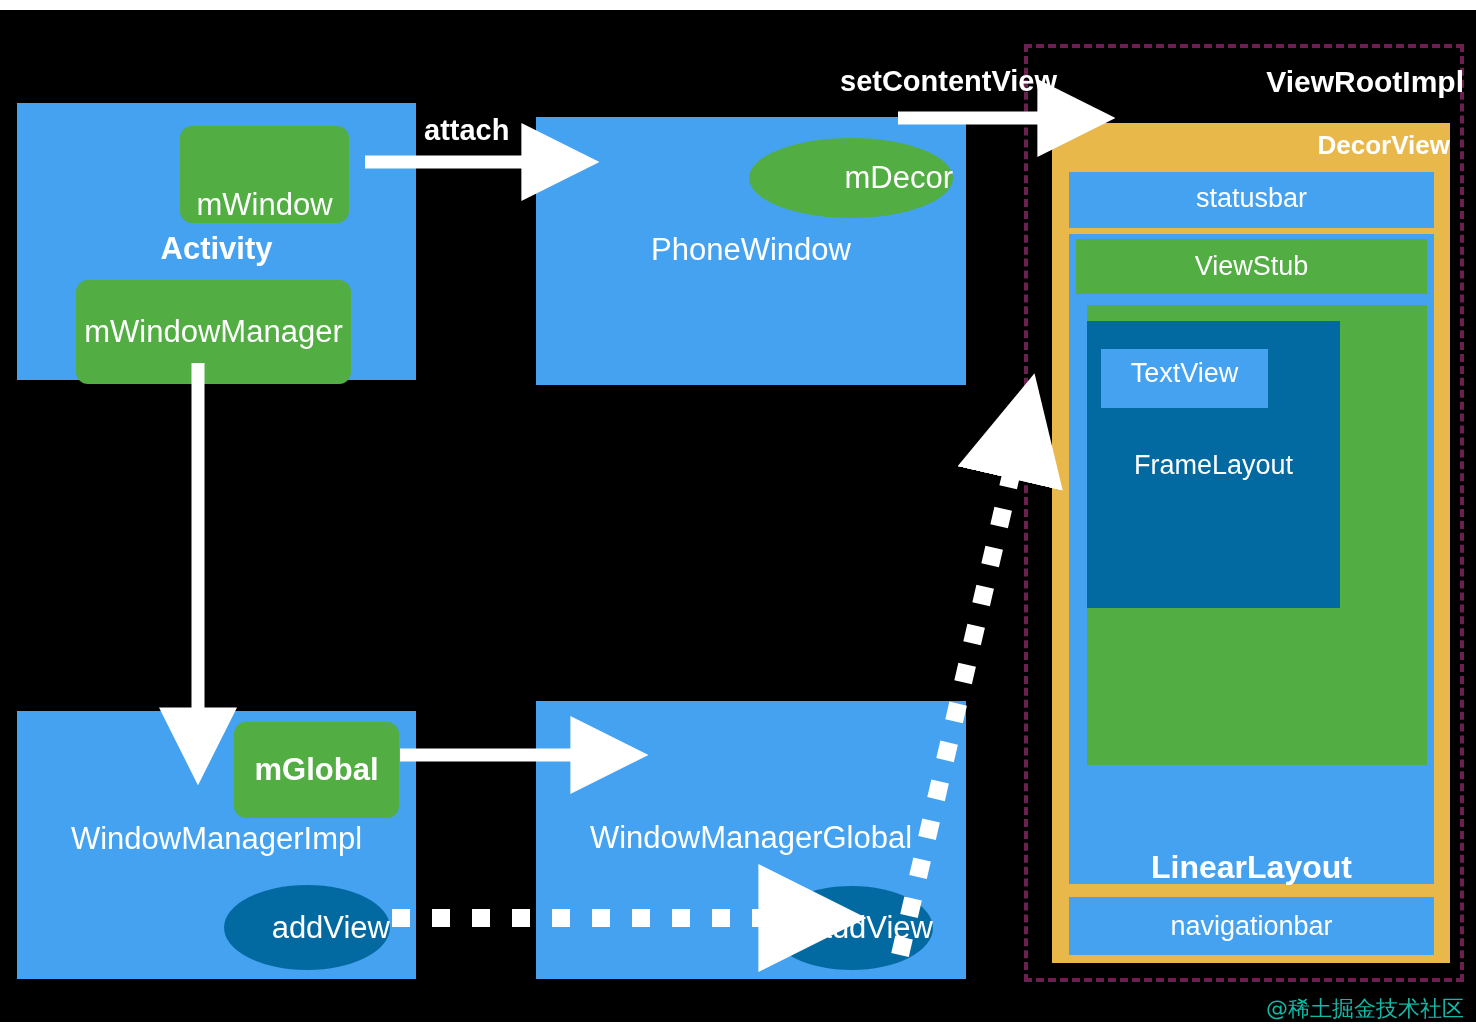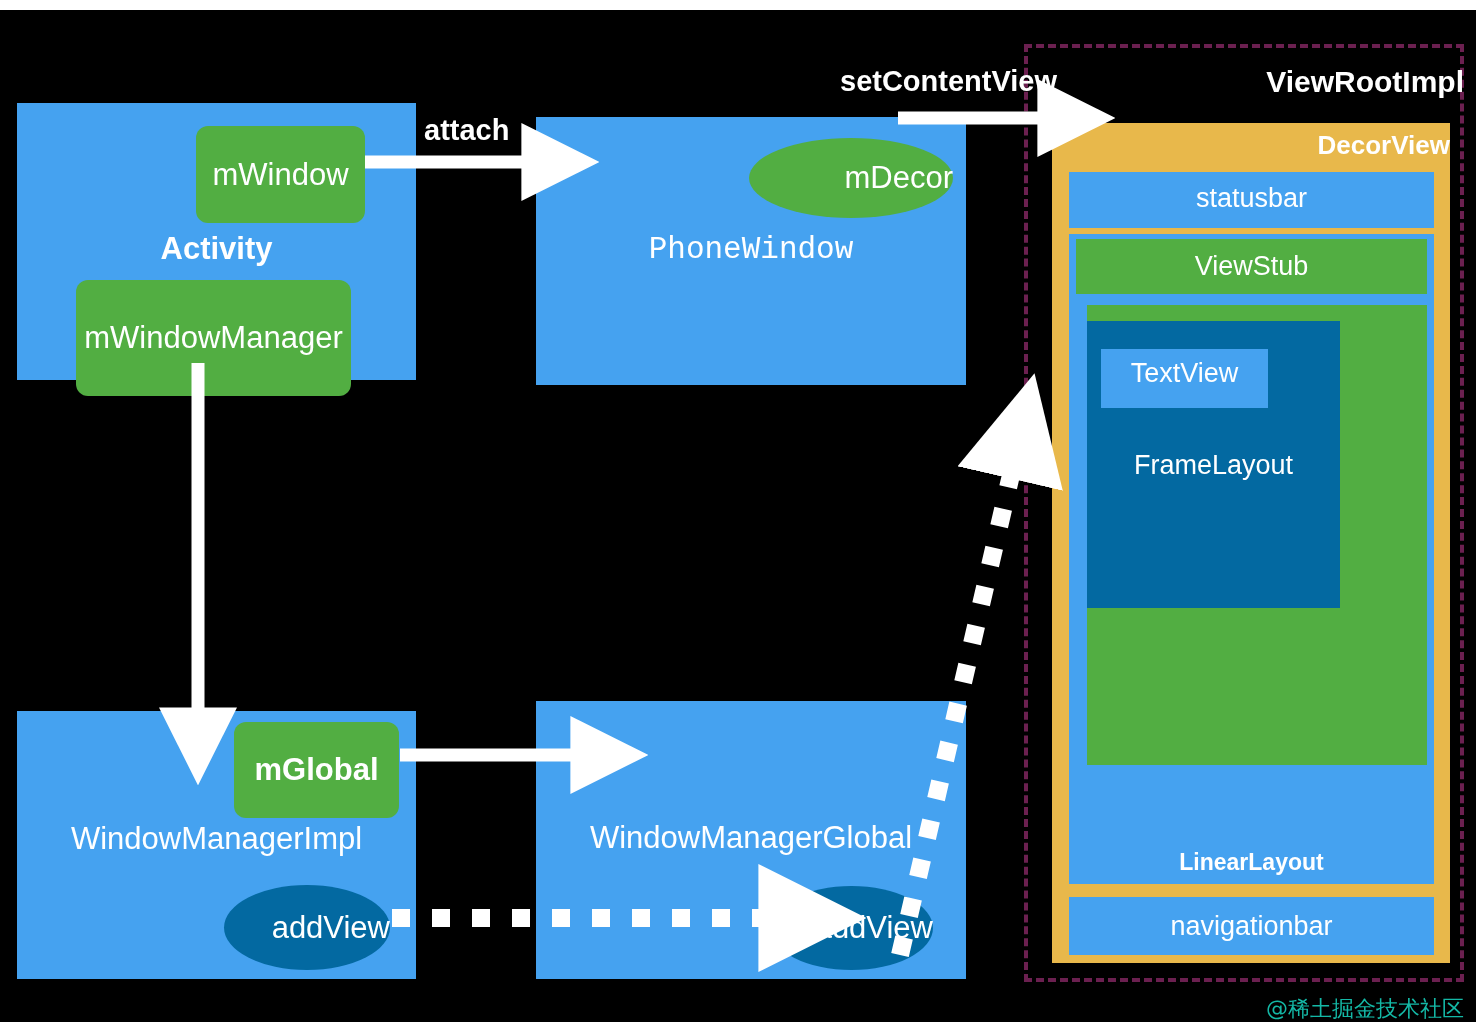--- a/index.html
+++ b/index.html
@@ -106,49 +106,49 @@
     <div class="dashed-region" style="left:1024px; top:34px; width:440px; height:938px;"></div>
     <div class="container-label" style="left:1024px; top:55px; width:440px; font-size:30px;">ViewRootImpl</div>
 
     <div class="box orange" style="left:1052px; top:113px; width:398px; height:840px;"></div>
     <div class="container-label" style="left:1052px; top:120px; width:398px; font-size:26px;">DecorView</div>
 
     <div class="box blue" style="left:1069px; top:162px; width:365px; height:56px;"></div>
     <div class="plain-label" style="left:1069px; top:173px; width:365px; font-size:27px;">statusbar</div>
 
     <div class="box blue" style="left:1069px; top:224px; width:365px; height:650px;"></div>
-    <div class="plain-label" style="left:1069px; top:839px; width:365px; font-size:23px; font-weight:bold;">LinearLayout</div>
+    <div class="plain-label" style="left:1069px; top:839px; width:365px; font-size:32px; font-weight:bold;">LinearLayout</div>
 
     <div class="box green" style="left:1076px; top:229px; width:351px; height:55px;"></div>
     <div class="plain-label" style="left:1076px; top:241px; width:351px; font-size:27px;">ViewStub</div>
 
     <div class="box green" style="left:1087px; top:295px; width:340px; height:460px;"></div>
 
     <div class="box magenta" style="left:1087px; top:311px; width:253px; height:287px;"></div>
     <div class="plain-label" style="left:1087px; top:440px; width:253px; font-size:27px;">FrameLayout</div>
 
     <div class="box blue" style="left:1101px; top:339px; width:167px; height:59px;"></div>
     <div class="plain-label" style="left:1101px; top:348px; width:167px; font-size:27px;">TextView</div>
 
     <div class="box blue" style="left:1069px; top:887px; width:365px; height:58px;"></div>
     <div class="plain-label redunder-wrap" style="left:1069px; top:901px; width:365px; font-size:27px;">navigationbar</div>
 
     <div class="box blue" style="left:17px; top:93px; width:399px; height:277px;"></div>
     <div class="plain-label" style="left:17px; top:221px; width:399px; font-size:31px; font-weight:bold;">Activity</div>
 
-    <div class="rounded-chip green" style="left:196px; top:116px; width:169px; height:97px;">
+    <div class="rounded-chip green" style="left:180px; top:116px; width:169px; height:97px;align-items:flex-end;">
       <span>mWindow</span>
     </div>
 
-    <div class="rounded-chip green" style="left:76px; top:270px; width:275px; height:116px;">
+    <div class="rounded-chip green" style="left:76px; top:270px; width:275px; height:104px;">
       <span>mWindowManager</span>
     </div>
 
     <div class="box blue" style="left:536px; top:107px; width:430px; height:268px;"></div>
-    <div class="plain-label" style="left:536px; top:222px; width:430px; font-size:31px;font-family:Liberation Mono, monospace;">PhoneWindow</div>
+    <div class="plain-label" style="left:536px; top:222px; width:430px; font-size:31px;">PhoneWindow</div>
 
     <div class="ellipse-chip green" style="left:749px; top:128px; width:204px; height:80px;">
       <span>mDecor</span>
     </div>
 
     <div class="box blue" style="left:17px; top:701px; width:399px; height:268px;"></div>
     <div class="plain-label" style="left:17px; top:811px; width:399px; font-size:31px;">WindowManagerImpl</div>
 
     <div class="rounded-chip green" style="left:234px; top:712px; width:165px; height:96px;font-weight:bold;">
       <span>mGlobal</span>

